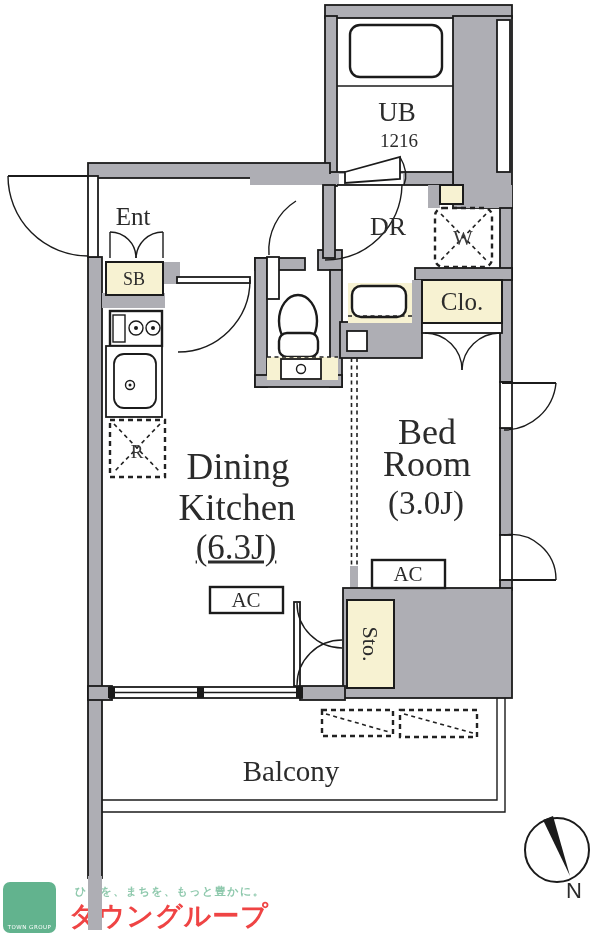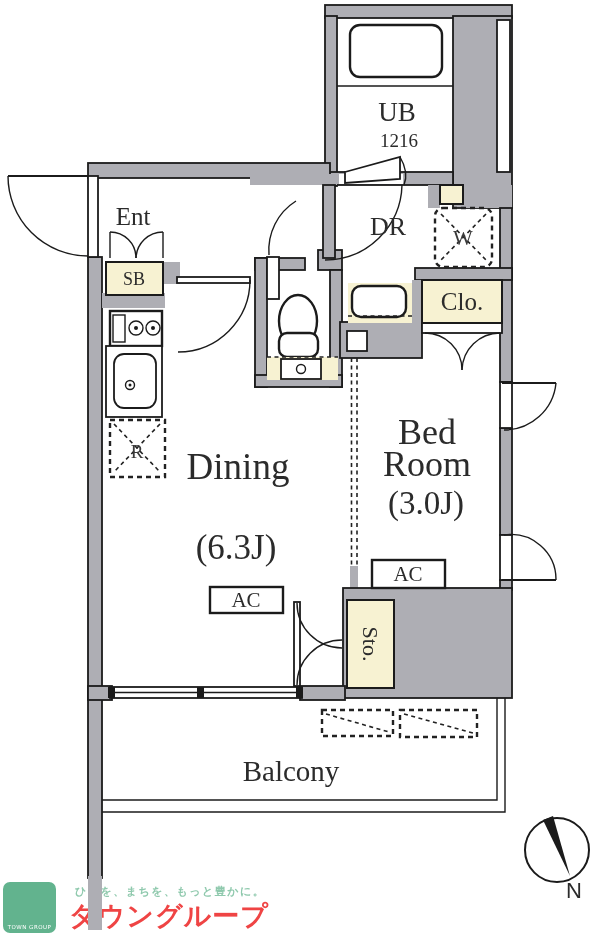--- a/index.html
+++ b/index.html
@@ -213,21 +213,22 @@
 
   <div class="lbl" style="left:133px;top:216px;font-size:25px;">Ent</div>
   <div class="lbl" style="left:134px;top:279px;font-size:18px;">SB</div>
   <div class="lbl" style="left:397px;top:112px;font-size:27px;">UB</div>
   <div class="lbl" style="left:399px;top:140px;font-size:19px;font-family:Liberation Serif, serif;">1216</div>
   <div class="lbl" style="left:388px;top:227px;font-size:26px;">DR</div>
   <div class="lbl" style="left:463px;top:238px;font-size:21px;color:#3a3a3a;">W</div>
   <div class="lbl" style="left:462px;top:301px;font-size:25px;">Clo.</div>
   <div class="lbl" style="left:137px;top:451px;font-size:19px;color:#3a3a3a;">R</div>
   <div class="lbl" style="left:238px;top:466px;font-size:37px;">Dining</div>
-  <div class="lbl" style="left:236px;top:547px;font-size:35px;">(6.3J)</div>
+  <div class="lbl" style="left:237px;top:507px;font-size:37px;">Kitchen</div>
+  <div class="lbl" style="left:236px;top:547px;font-size:35px;text-decoration:underline;">(6.3J)</div>
   <div class="lbl" style="left:427px;top:421px;font-size:36px;margin-top:11px;">Bed</div>
   <div class="lbl" style="left:427px;top:464px;font-size:36px;">Room</div>
   <div class="lbl" style="left:426px;top:503px;font-size:33px;">(3.0J)</div>
   <div class="lbl" style="left:246px;top:600px;font-size:21px;">AC</div>
   <div class="lbl" style="left:408px;top:574px;font-size:21px;">AC</div>
   <div class="lbl vert" style="left:370px;top:644px;font-size:22px;">Sto.</div>
   <div class="lbl" style="left:291px;top:755px;font-size:29px;margin-top:16px;">Balcony</div>
   <div class="lbl" style="left:574px;top:891px;font-size:22px;font-family:'Liberation Sans','DejaVu Sans',sans-serif;">N</div>
 
   <div class="logo-box">

